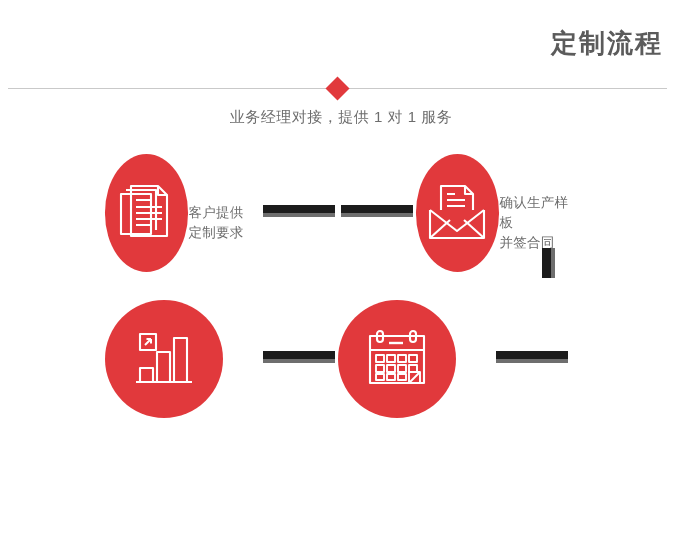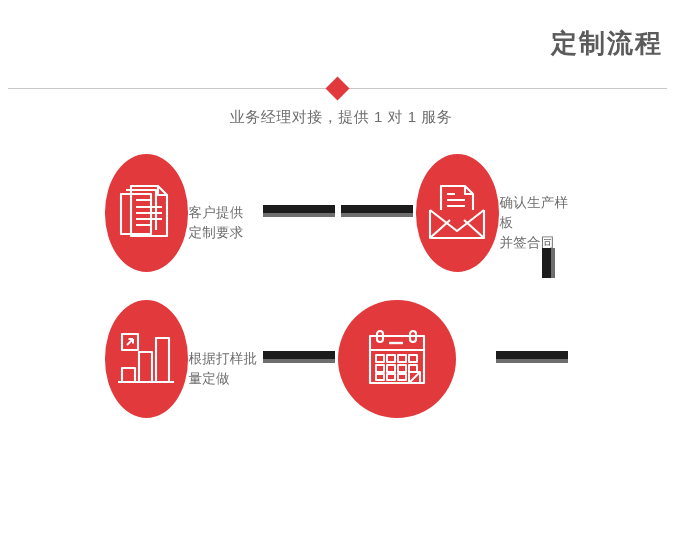--- a/index.html
+++ b/index.html
@@ -256,22 +256,20 @@
             <rect x="9" y="8" width="16" height="16"></rect>
             <path d="M14 19 L20 13" stroke-width="2"></path>
             <path d="M20 13 h-4.5 M20 13 v4.5" stroke-width="2"></path>
             <rect x="9" y="42" width="13" height="14"></rect>
             <rect x="26" y="26" width="13" height="30"></rect>
             <rect x="43" y="12" width="13" height="44"></rect>
             <path d="M5 56 h56"></path>
           </svg>
         </span>
       </div>
-      <div class="step-label">根据打样批
-量定做</div>
     </div>
 
     <div class="connector-h">
       <div class="bar-dark"></div>
       <div class="bar-shade"></div>
     </div>
 
     <div class="step">
       <div class="circle">
         <span>

